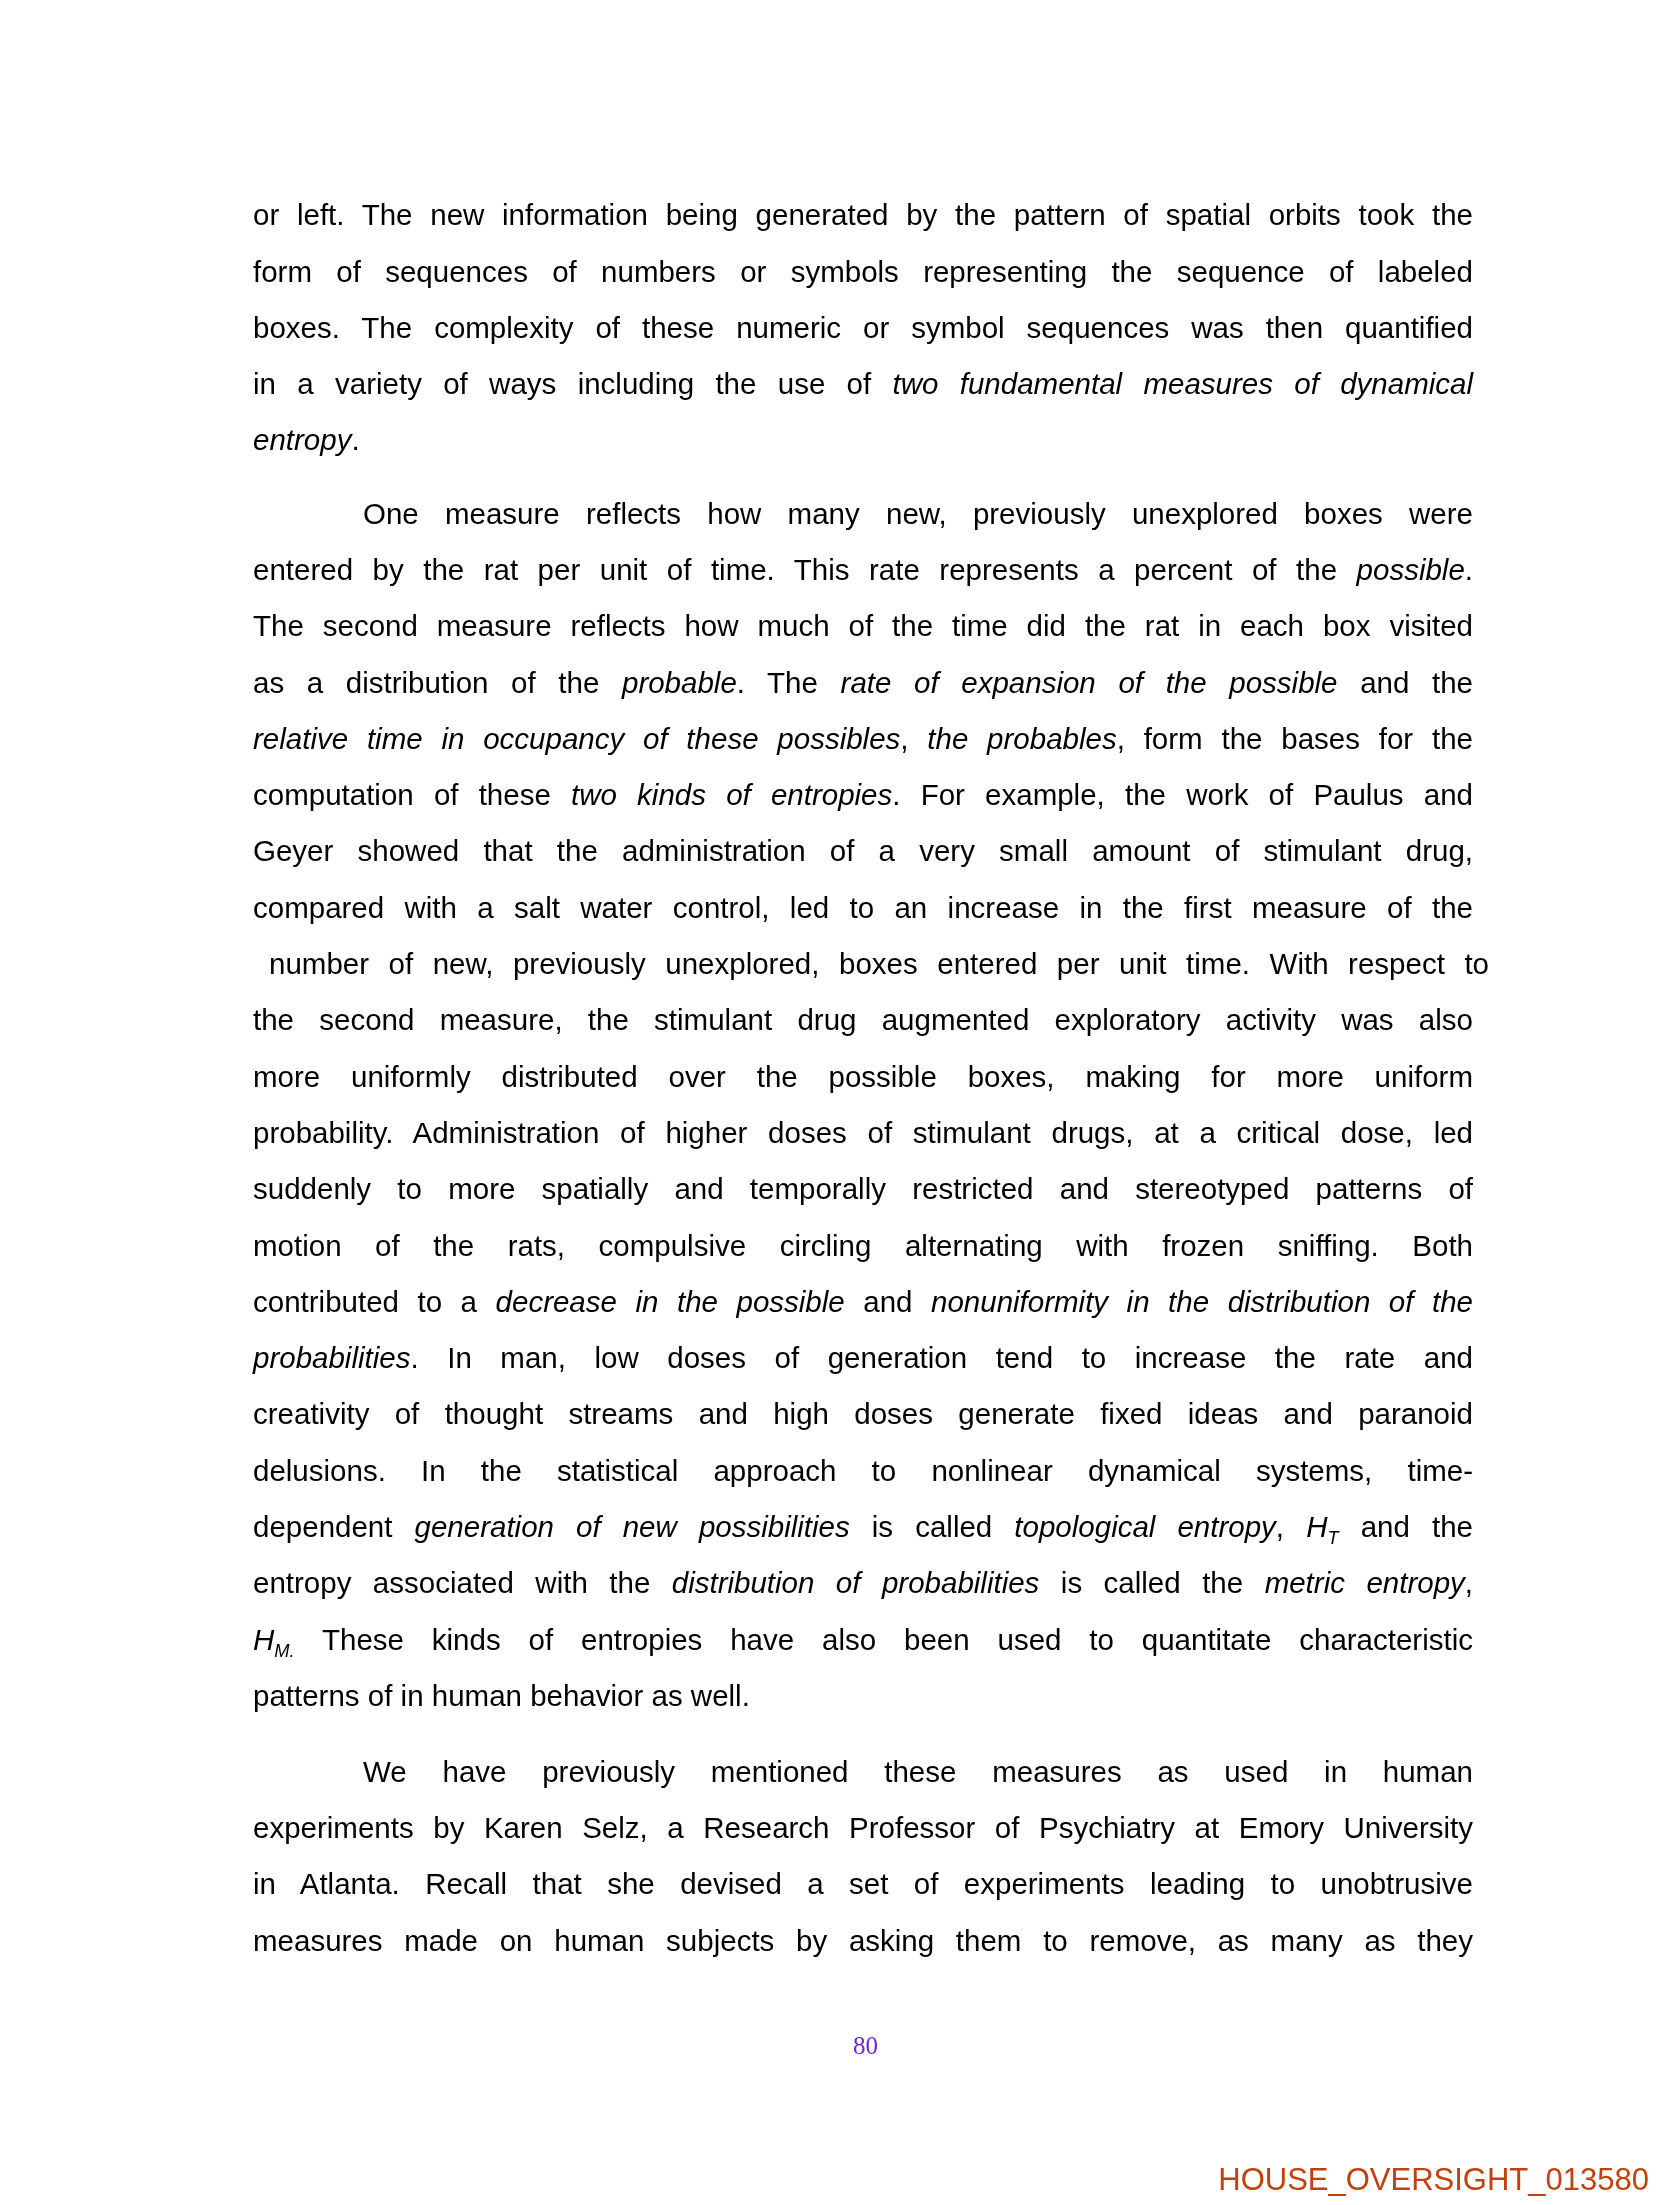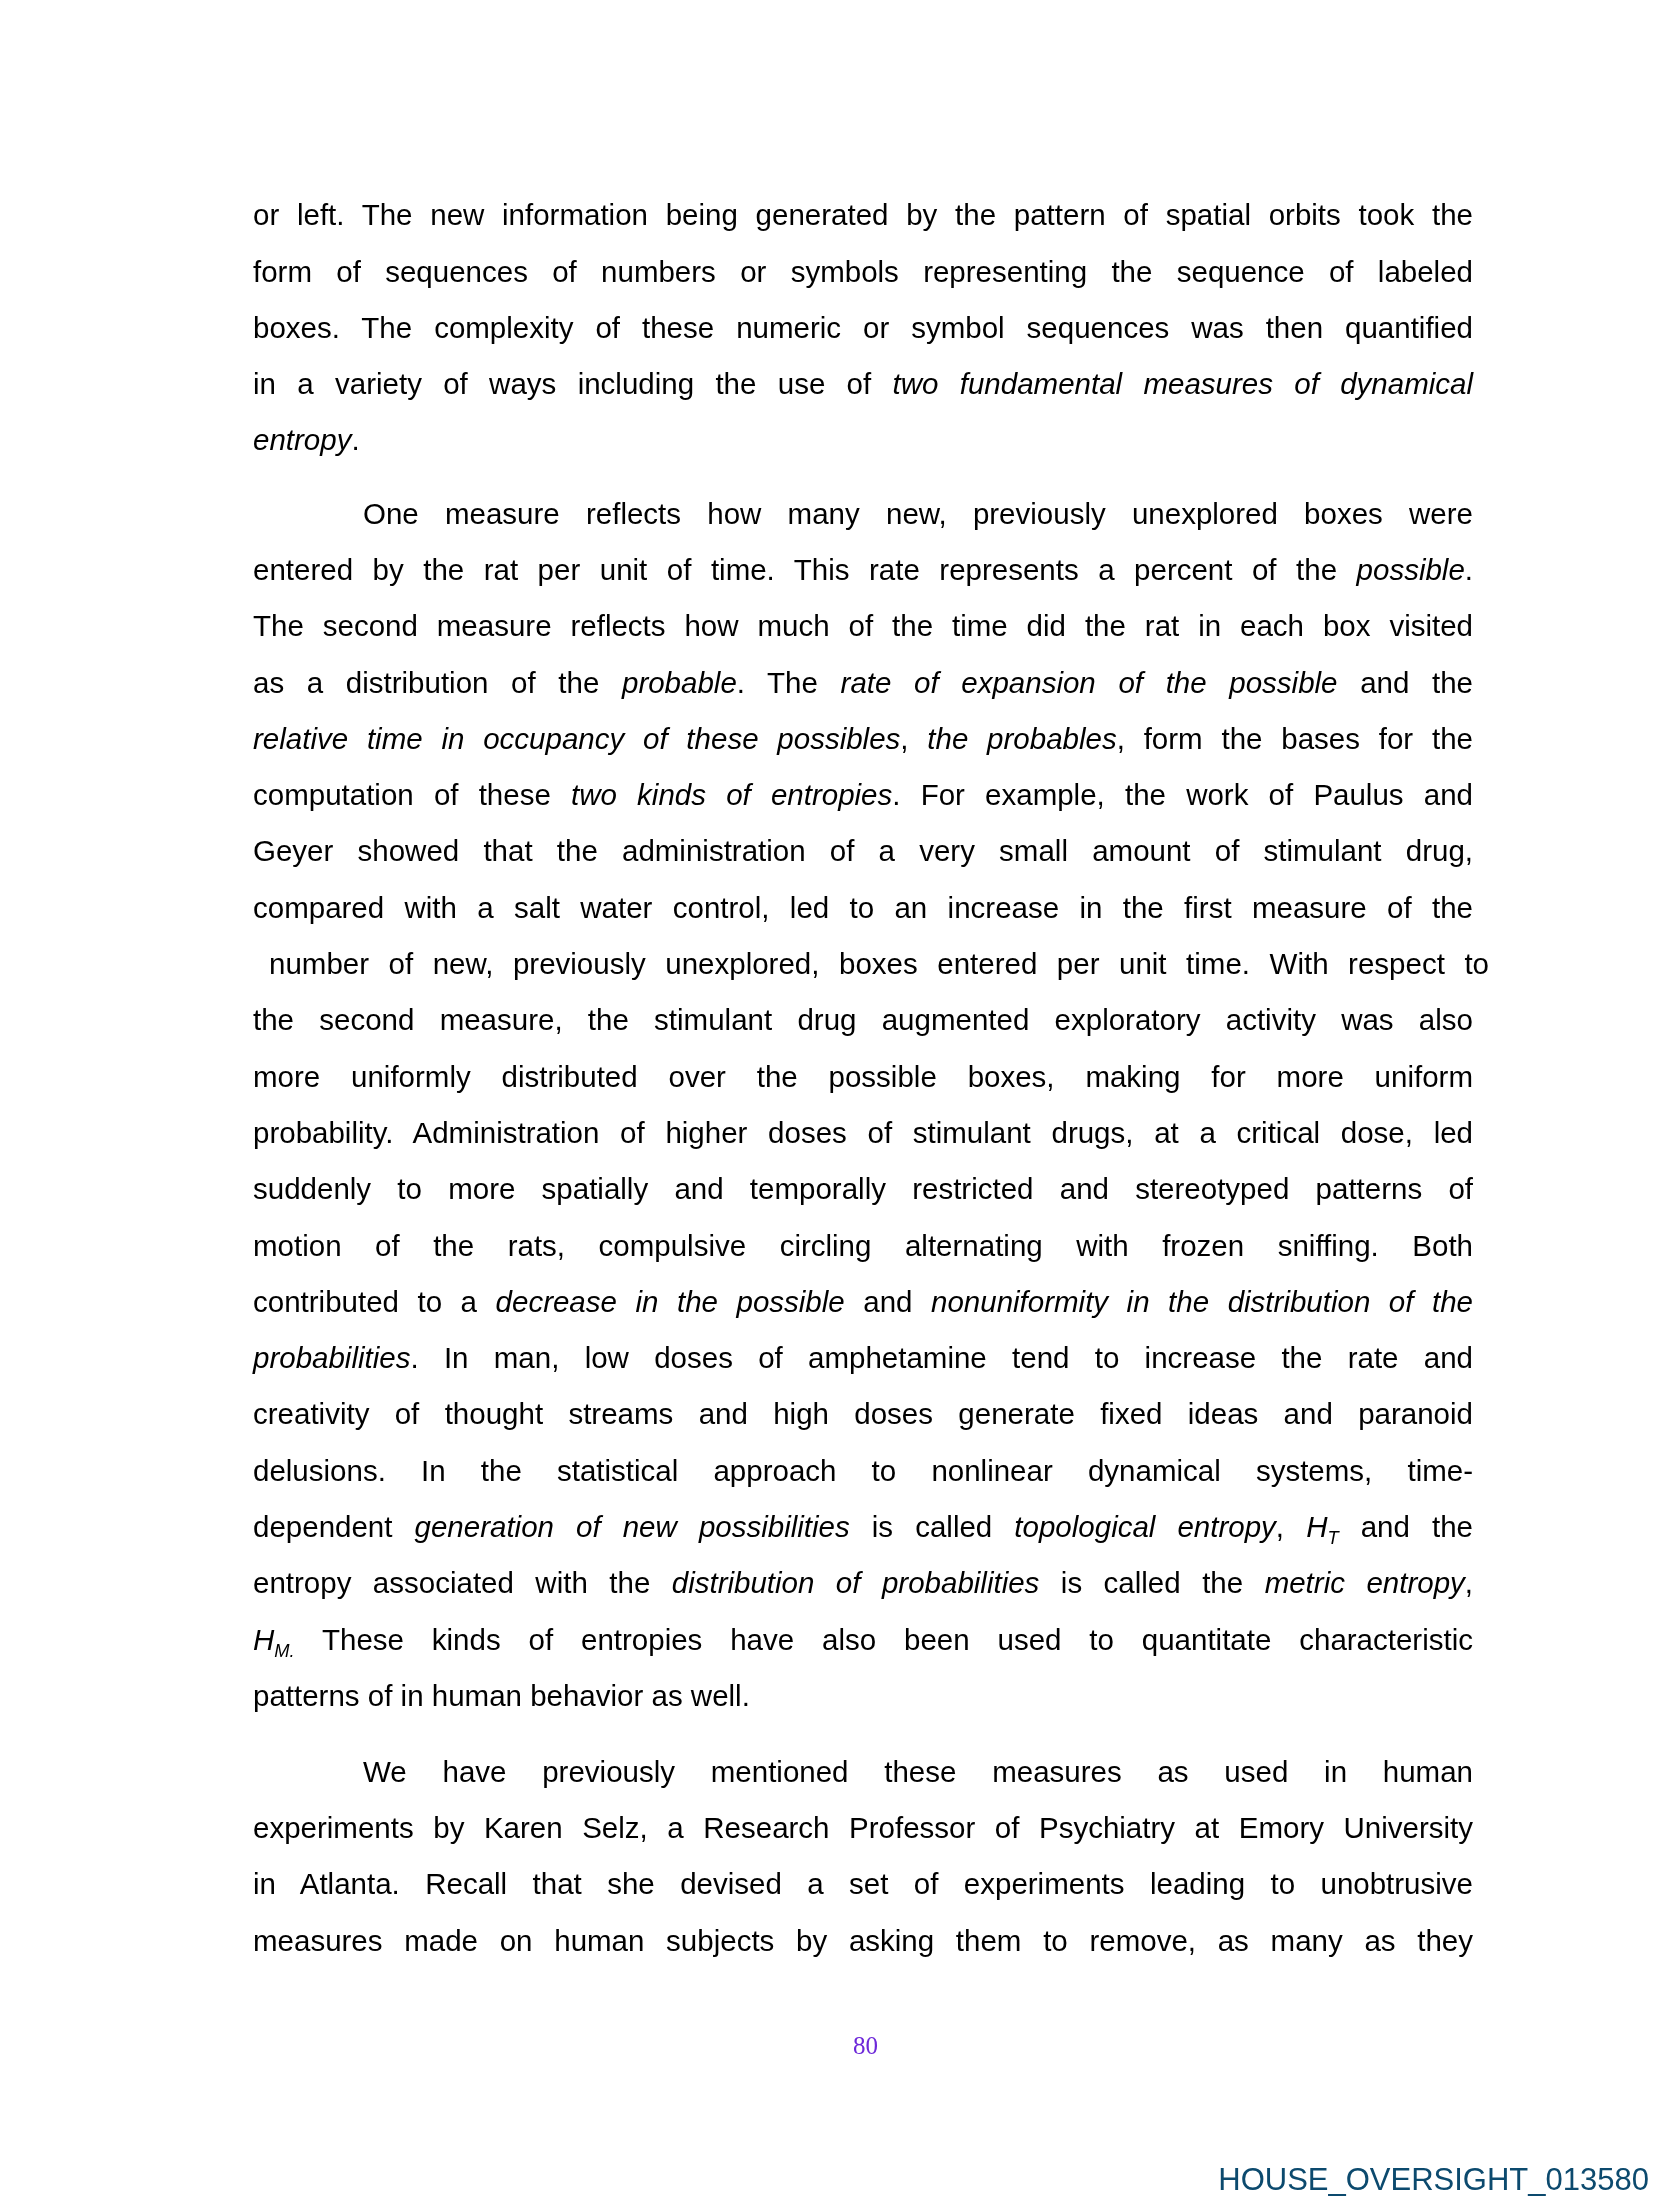--- a/index.html
+++ b/index.html
@@ -31,21 +31,21 @@
     line-height: 33px;
     color: #6d28d9;
   }
   .bates {
     position: absolute;
     left: 1204px; width: 445px; top: 2160px;
     text-align: right;
     font-family: "Liberation Sans", sans-serif;
     font-size: 31px;
     line-height: 39px;
-    color: #0c4a6e;
+    color: #c2410c;
   }
 </style>
 </head>
 <body>
 
 <div class="page">
   <div id="body-text">
       <div class="line" style="top: 187px;"><span>or left. The new information being generated by the pattern of spatial orbits took the</span></div>
       <div class="line" style="top: 244px;"><span>form of sequences of numbers or symbols representing the sequence of labeled</span></div>
       <div class="line" style="top: 300px;"><span>boxes. The complexity of these numeric or symbol sequences was then quantified</span></div>
@@ -59,21 +59,21 @@
       <div class="line" style="top: 767px;"><span>computation of these </span><i>two kinds of entropies</i><span>. For example, the work of Paulus and</span></div>
       <div class="line" style="top: 823px;"><span>Geyer showed that the administration of a very small amount of stimulant drug,</span></div>
       <div class="line" style="top: 880px;"><span>compared with a salt water control, led to an increase in the first measure of the</span></div>
       <div class="line" style="top: 936px; margin-left: 16px;"><span>number of new, previously unexplored, boxes entered per unit time. With respect to</span></div>
       <div class="line" style="top: 992px;"><span>the second measure, the stimulant drug augmented exploratory activity was also</span></div>
       <div class="line" style="top: 1049px;"><span>more uniformly distributed over the possible boxes, making for more uniform</span></div>
       <div class="line" style="top: 1105px;"><span>probability. Administration of higher doses of stimulant drugs, at a critical dose, led</span></div>
       <div class="line" style="top: 1161px;"><span>suddenly to more spatially and temporally restricted and stereotyped patterns of</span></div>
       <div class="line" style="top: 1218px;"><span>motion of the rats, compulsive circling alternating with frozen sniffing. Both</span></div>
       <div class="line" style="top: 1274px;"><span>contributed to a </span><i>decrease in the possible</i><span> and </span><i>nonuniformity in the distribution of the</i></div>
-      <div class="line" style="top: 1330px;"><i>probabilities</i><span>. In man, low doses of amphetamine tend to increase the rate and</span></div>
+      <div class="line" style="top: 1330px;"><i>probabilities</i><span>. In man, low doses of generation tend to increase the rate and</span></div>
       <div class="line" style="top: 1386px;"><span>creativity of thought streams and high doses generate fixed ideas and paranoid</span></div>
       <div class="line" style="top: 1443px;"><span>delusions. In the statistical approach to nonlinear dynamical systems, time-</span></div>
       <div class="line" style="top: 1499px;"><span>dependent </span><i>generation of new possibilities</i><span> is called </span><i>topological entropy</i><span>, </span><i>H</i><sub>T</sub><span> and the</span></div>
       <div class="line" style="top: 1555px;"><span>entropy associated with the </span><i>distribution of probabilities</i><span> is called the </span><i>metric entropy</i><span>,</span></div>
       <div class="line" style="top: 1612px;"><i>H</i><sub>M.</sub><span> These kinds of entropies have also been used to quantitate characteristic</span></div>
       <div class="line last" style="top: 1668px;"><span>patterns of in human behavior as well.</span></div>
       <div class="line indent" style="top: 1744px;"><span>We have previously mentioned these measures as used in human</span></div>
       <div class="line" style="top: 1800px;"><span>experiments by Karen Selz, a Research Professor of Psychiatry at Emory University</span></div>
       <div class="line" style="top: 1856px;"><span>in Atlanta. Recall that she devised a set of experiments leading to unobtrusive</span></div>
       <div class="line" style="top: 1913px;"><span>measures made on human subjects by asking them to remove, as many as they</span></div>

